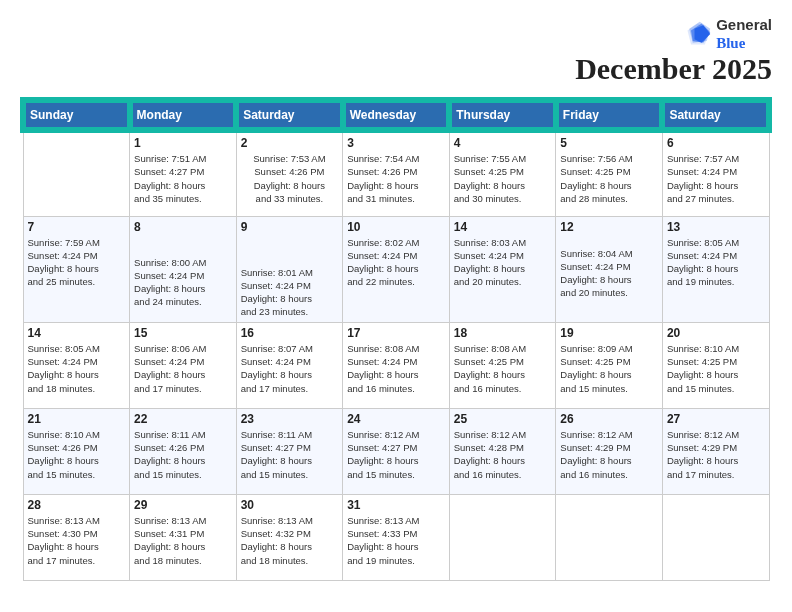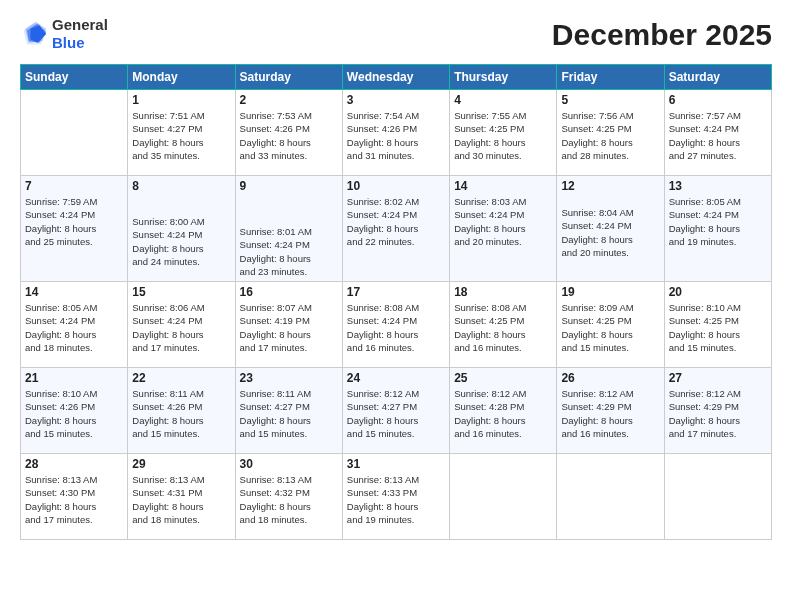--- a/index.html
+++ b/index.html
@@ -12,34 +12,36 @@
     }
     .page {
       width: 792px;
       height: 612px;
       background: #fff;
       padding: 16px 20px;
     }
     .header {
       display: flex;
       justify-content: space-between;
-      align-items: center;
+      align-items: flex-end;
       margin-bottom: 12px;
+      flex-direction: column;
     }
     .logo {
       display: flex;
       align-items: center;
       gap: 4px;
     }
     .logo-icon {
       width: 28px;
       height: 28px;
     }
     .title-block {
       text-align: right;
+      font-family: Liberation Serif, serif;
     }
     .month-year {
       font-size: 30px;
       font-weight: bold;
       color: #222;
       line-height: 1.1;
     }
     .location {
       font-size: 14px;
       color: #555;
@@ -49,21 +51,21 @@
       border-collapse: collapse;
       table-layout: fixed;
     }
     th {
       background-color: #2b6cb0;
       color: #fff;
       font-size: 12px;
       font-weight: bold;
       padding: 5px 4px;
       text-align: left;
-      border: 1px solid #14b8a6;
+      border: 6px solid #14b8a6;
     }
     td {
       border: 1px solid #ccc;
       vertical-align: top;
       padding: 3px 4px;
       font-size: 10px;
       color: #333;
       height: 86px;
     }
     .day-number {
@@ -96,21 +98,21 @@
   <div class="header">
     <div class="logo">
       <svg class="logo-icon" viewBox="0 0 32 32">
         <polygon points="16,4 28,12 24,28 8,28 4,12" fill="#2563eb" opacity="0.15"></polygon>
         <polygon points="18,2 30,10 26,24 10,26 6,10" fill="#2563eb" opacity="0.3"></polygon>
         <polygon points="20,4 30,14 22,26 10,24 8,12" fill="#2563eb" opacity="0.6"></polygon>
         <polygon points="22,6 30,16 20,26 12,22 12,10" fill="#2563eb"></polygon>
       </svg>
       <div>
         <div style="font-size:15px;font-weight:bold;color:#333;line-height:1.2;">General</div>
-        <div style="font-size:15px;font-weight:bold;color:#2563eb;line-height:1.2;">Blue</div>
+        <div style="font-size:15px;font-weight:bold;color:#2563eb;line-height:1.2;font-family:Liberation Serif, serif;">Blue</div>
       </div>
     </div>
     <div class="title-block">
       <div class="month-year">December 2025</div>
     </div>
   </div>
 
   <table>
     <thead>
       <tr>
@@ -128,21 +130,21 @@
           <td class="empty"></td>
           <td>
             <span class="day-number">1</span>
             <div class="cell-info" style="white-space: pre-line;">Sunrise: 7:51 AM
 Sunset: 4:27 PM
 Daylight: 8 hours
 and 35 minutes.</div>
           </td>
           <td>
             <span class="day-number">2</span>
-            <div class="cell-info" style="white-space: pre-line;">Sunrise: 7:53 AM
+            <div class="cell-info" style="white-space: pre-line; text-align: center;">Sunrise: 7:53 AM
 Sunset: 4:26 PM
 Daylight: 8 hours
 and 33 minutes.</div>
           </td>
           <td>
             <span class="day-number">3</span>
             <div class="cell-info" style="white-space: pre-line;">Sunrise: 7:54 AM
 Sunset: 4:26 PM
 Daylight: 8 hours
 and 31 minutes.</div>
@@ -231,21 +233,21 @@
           <td>
             <span class="day-number">15</span>
             <div class="cell-info" style="white-space: pre-line;">Sunrise: 8:06 AM
 Sunset: 4:24 PM
 Daylight: 8 hours
 and 17 minutes.</div>
           </td>
           <td>
             <span class="day-number">16</span>
             <div class="cell-info" style="white-space: pre-line;">Sunrise: 8:07 AM
-Sunset: 4:19 PM
+Sunset: 4:24 PM
 Daylight: 8 hours
 and 17 minutes.</div>
           </td>
           <td>
             <span class="day-number">17</span>
             <div class="cell-info" style="white-space: pre-line;">Sunrise: 8:08 AM
 Sunset: 4:24 PM
 Daylight: 8 hours
 and 16 minutes.</div>
           </td>

